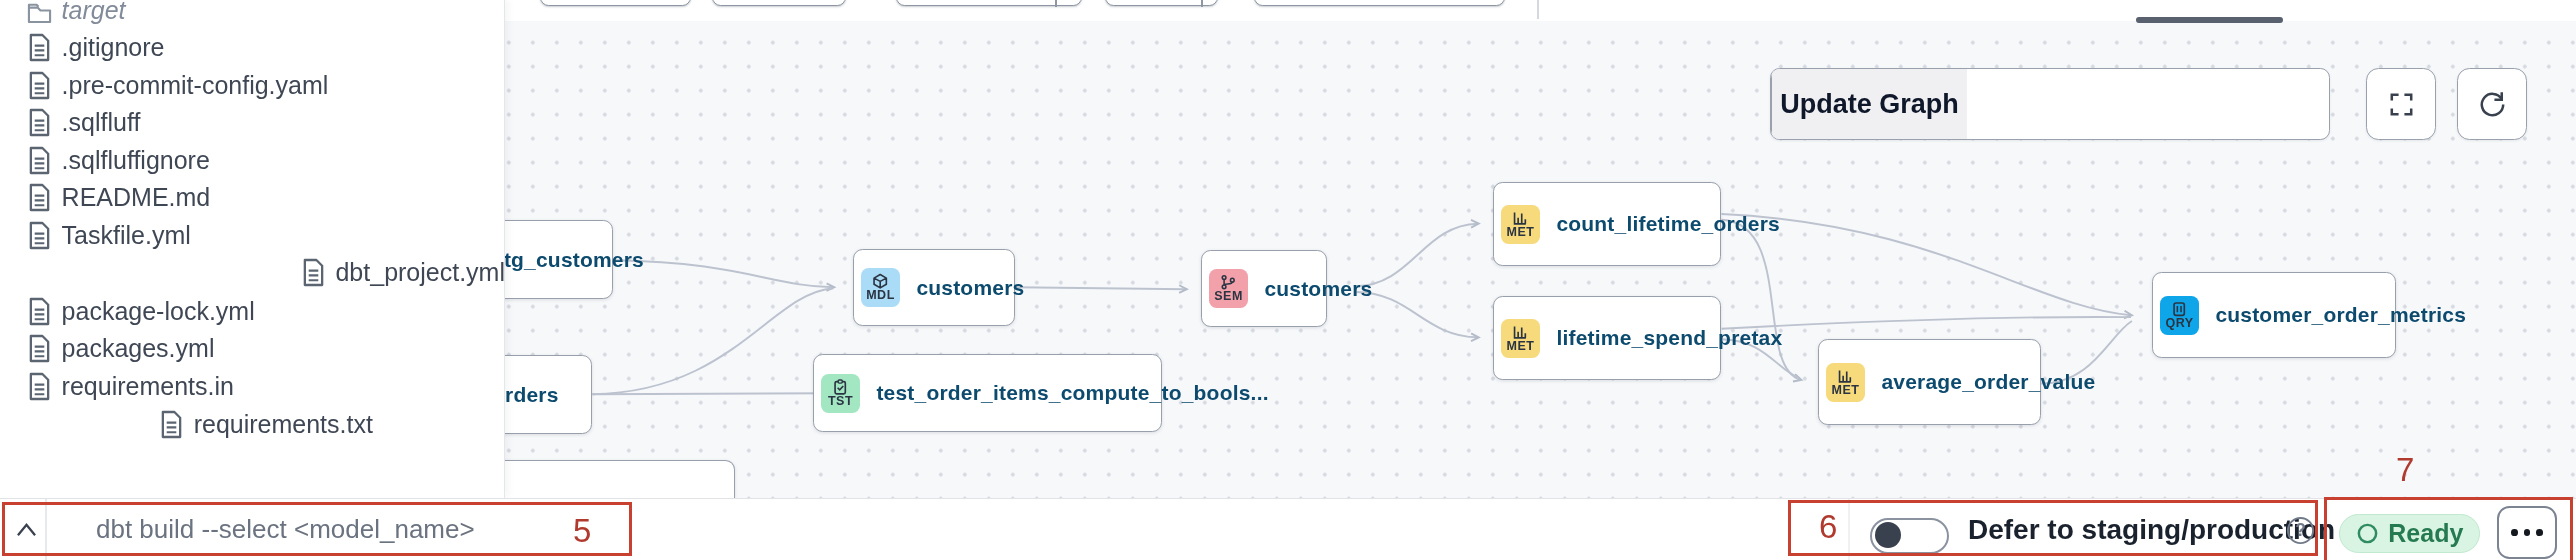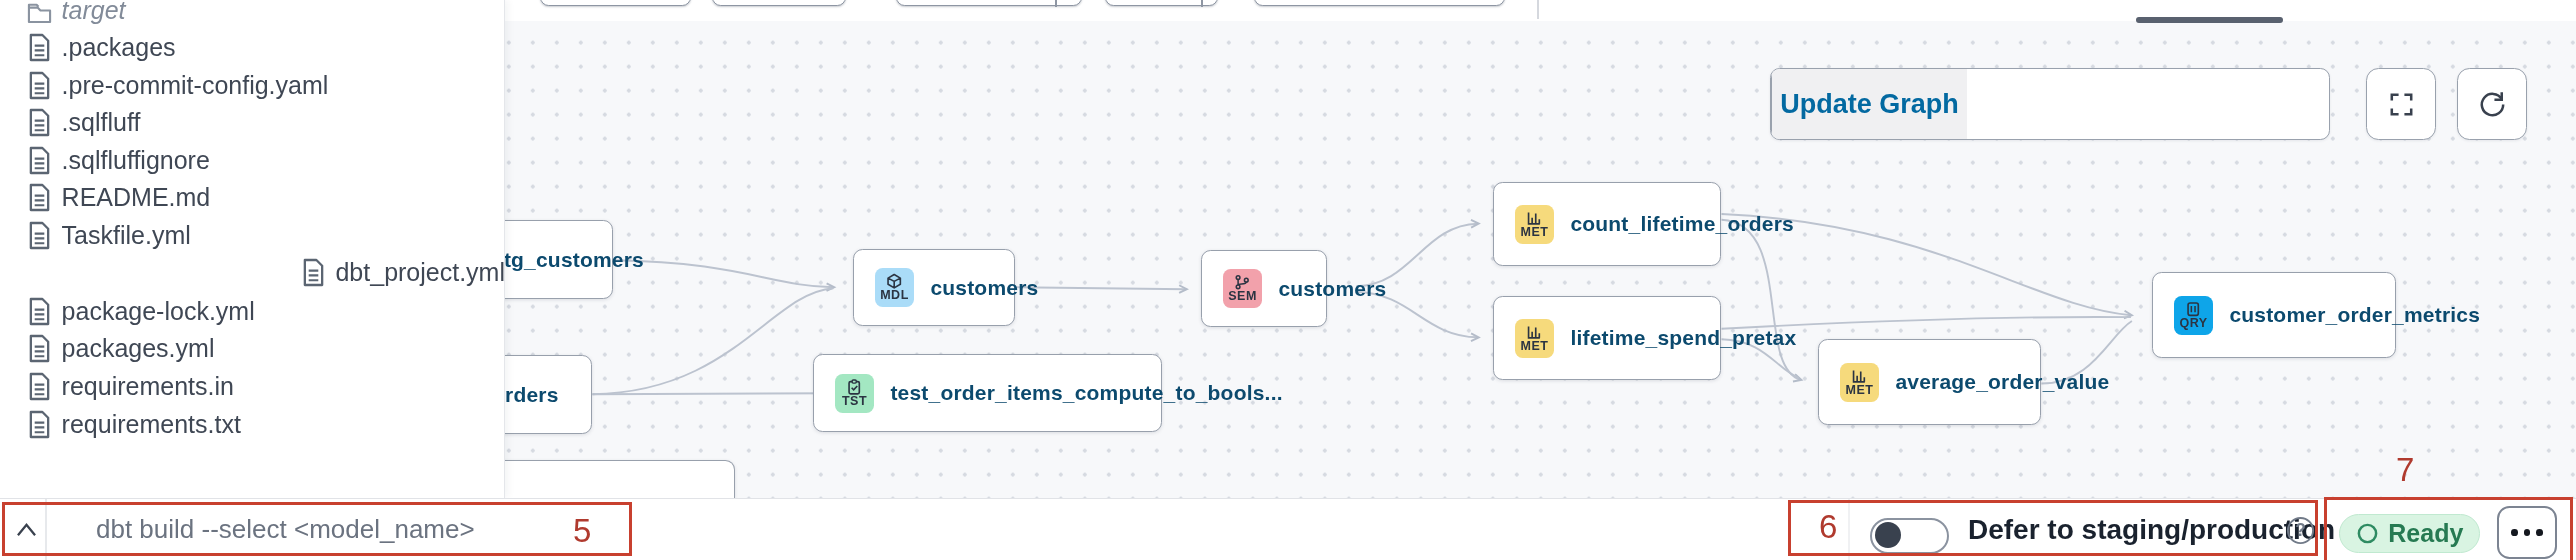--- a/index.html
+++ b/index.html
@@ -24,35 +24,35 @@
   .sidebar { position:absolute; left:0; top:0; width:505px; height:498px; background:#fff;
     border-right:1.9px solid #e4e6ea; box-shadow:2.9px 0 7.7px rgba(20,30,50,.05); z-index:5; }
   .file-row { position:absolute; left:0; width:505px; height:38px; display:flex; align-items:center; }
   .file-row .ficon { margin-left:27px; width:25px; height:29px; flex:none; }
   .file-row .flabel { margin-left:9.6px; font-size:25px; color:#3f4754; white-space:nowrap; }
   .file-row.folder .flabel { font-style:italic; color:#828b99; }
 
   
   .node { position:absolute; background:#fff; border:1.9px solid #98a0ac; border-radius:9.6px;
     box-shadow:0 1px 3.9px rgba(30,40,60,.13); display:flex; align-items:center; z-index:3; }
-  .node .badge { width:39px; height:39px; border-radius:7.7px; margin-left:21px; flex:none;
+  .node .badge { width:39px; height:39px; border-radius:7.7px; margin-left:7px; flex:none;
     display:flex; flex-direction:column; align-items:center; justify-content:center; gap:0; }
   .node .badge .btxt { font-size:12.5px; font-weight:bold; color:#2b3442; line-height:12.5px; letter-spacing:0.5px; }
   .node .nlabel { margin-left:16.4px; font-size:21px; font-weight:600; color:#0c4a6e; white-space:nowrap; letter-spacing:0.2px; }
   .badge-mdl { background:#aadcf8;text-align:center; } .badge-sem { background:#f2a1ab; } .badge-met { background:#f6da7c; }
   .badge-tst { background:#a3e7c2; } .badge-qry { background:#0ea5e9; }
   .node.partial { border-radius:9.6px 9.6px 0 0; }
 
   
   .selector-group { position:absolute; left:1770px; top:68px; width:560px; height:72px;
     border:1.9px solid #99a1ad; border-radius:9.6px; display:flex; background:#fff; overflow:hidden; z-index:4;
     box-shadow:0 1px 2.9px rgba(30,40,60,.08); }
   .selector-input { flex:1; display:flex; align-items:center; padding-left:25px; font-size:27px; color:#1d2633; background:#fff; }
   .update-btn { width:196px; background:#f0f0f2; border-left:1.9px solid #99a1ad; display:flex; align-items:center; justify-content:center;
-    font-size:27px; font-weight:600; color:#0369a1; cursor:pointer; }
+    font-size:27px; font-weight:600; color:#0f172a; cursor:pointer; }
   .icon-btn { position:absolute; top:68px; width:70px; height:72px; background:#fff; border:1.9px solid #99a1ad;
     border-radius:12.5px; display:flex; align-items:center; justify-content:center; z-index:4; box-shadow:0 1px 2.9px rgba(30,40,60,.08); cursor:pointer; }
 
   
   .bottom-bar { position:absolute; left:0; top:498px; width:2576px; height:63px; background:#fff;
     border-top:1.9px solid #e1e3e7; z-index:6; }
   .chev-btn { position:absolute; left:7.7px; top:11.6px; width:37px; height:37px; display:flex; align-items:center; justify-content:center; cursor:pointer; }
   .bb-div { position:absolute; top:0; width:1.9px; height:61px; background:#e7e9ec; }
   .command { position:absolute; left:96px; top:0; height:61px; display:flex; align-items:center; font-size:26px; color:#6b7380; }
   .defer-num, .ann-num { font-size:33px; color:#b03a2e; font-weight:400; }
@@ -119,21 +119,21 @@
       <path d="M2 12h9l3 3h10v12H2z M2 12v-3h8l2 2" fill="none" stroke="#8a93a0" stroke-width="2.2" stroke-linejoin="round"></path>
     </svg>
     <span class="flabel">target</span>
   </div>
 
   <div class="file-row" style="top:28px;">
     <svg class="ficon" viewBox="0 0 26 30">
         <path d="M4 2h12l6 6v20H4z" fill="none" stroke="#5b6572" stroke-width="2.4" stroke-linejoin="round"></path>
         <path d="M8 13h10M8 18h10M8 23h10" stroke="#5b6572" stroke-width="2.2"></path>
       </svg>
-    <span class="flabel">.packages</span>
+    <span class="flabel">.gitignore</span>
     </div>
   <div class="file-row" style="top:66px;">
     <svg class="ficon" viewBox="0 0 26 30">
         <path d="M4 2h12l6 6v20H4z" fill="none" stroke="#5b6572" stroke-width="2.4" stroke-linejoin="round"></path>
         <path d="M8 13h10M8 18h10M8 23h10" stroke="#5b6572" stroke-width="2.2"></path>
       </svg>
     <span class="flabel">.pre-commit-config.yaml</span>
     </div>
   <div class="file-row" style="top:103px;">
     <svg class="ficon" viewBox="0 0 26 30">
@@ -184,21 +184,21 @@
       </svg>
     <span class="flabel">requirements.in</span>
     </div>
   <div class="file-row" style="top:329px;">
     <svg class="ficon" viewBox="0 0 26 30">
         <path d="M4 2h12l6 6v20H4z" fill="none" stroke="#5b6572" stroke-width="2.4" stroke-linejoin="round"></path>
         <path d="M8 13h10M8 18h10M8 23h10" stroke="#5b6572" stroke-width="2.2"></path>
       </svg>
     <span class="flabel">packages.yml</span>
     </div>
-  <div class="file-row" style="top:405px;">
+  <div class="file-row" style="top:405px;justify-content:center;">
     <svg class="ficon" viewBox="0 0 26 30">
         <path d="M4 2h12l6 6v20H4z" fill="none" stroke="#5b6572" stroke-width="2.4" stroke-linejoin="round"></path>
         <path d="M8 13h10M8 18h10M8 23h10" stroke="#5b6572" stroke-width="2.2"></path>
       </svg>
     <span class="flabel">requirements.txt</span>
     </div>
 </div>
 
 <div class="node" style="left:385px; top:220px; width:228px; height:79px; padding-left:106px;">
   <span class="nlabel" style="margin-left:0;">stg_customers</span>

